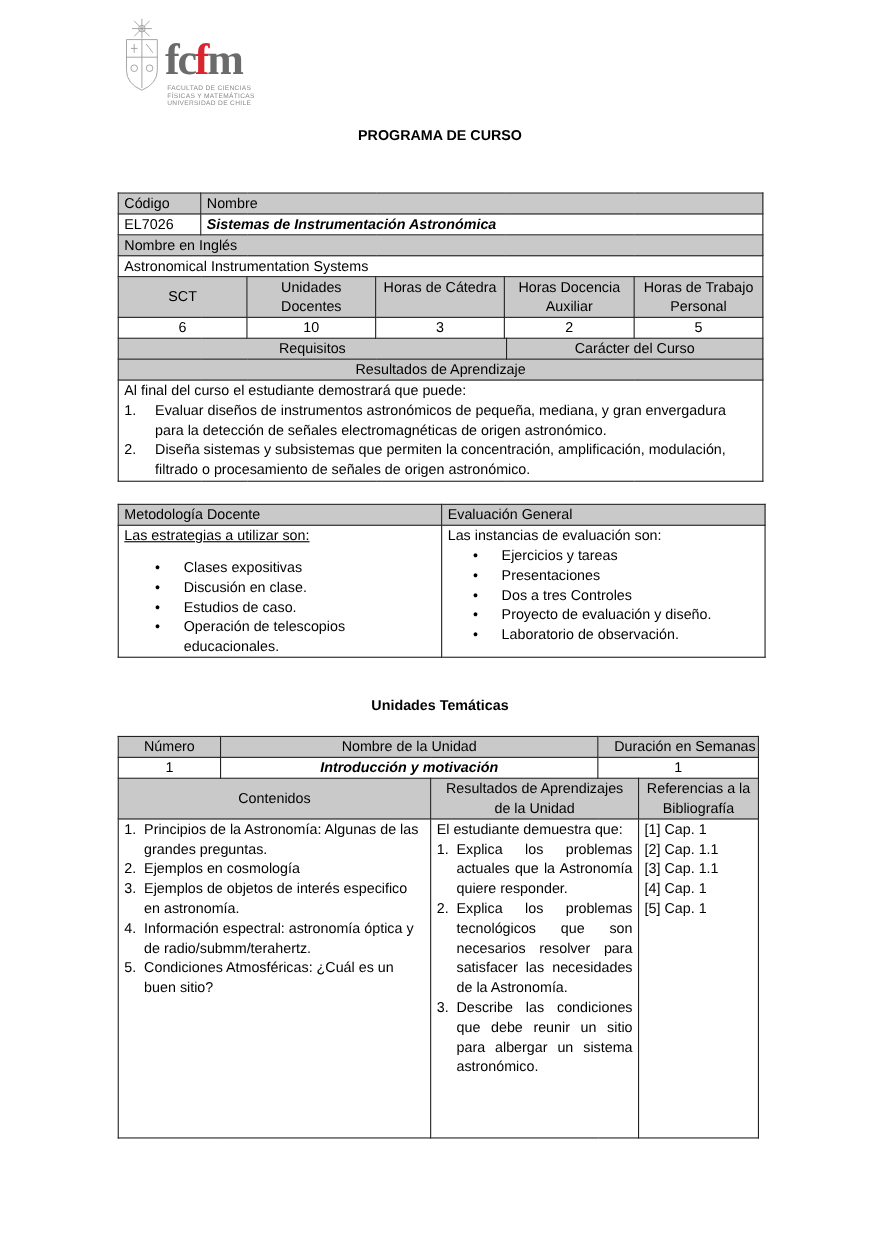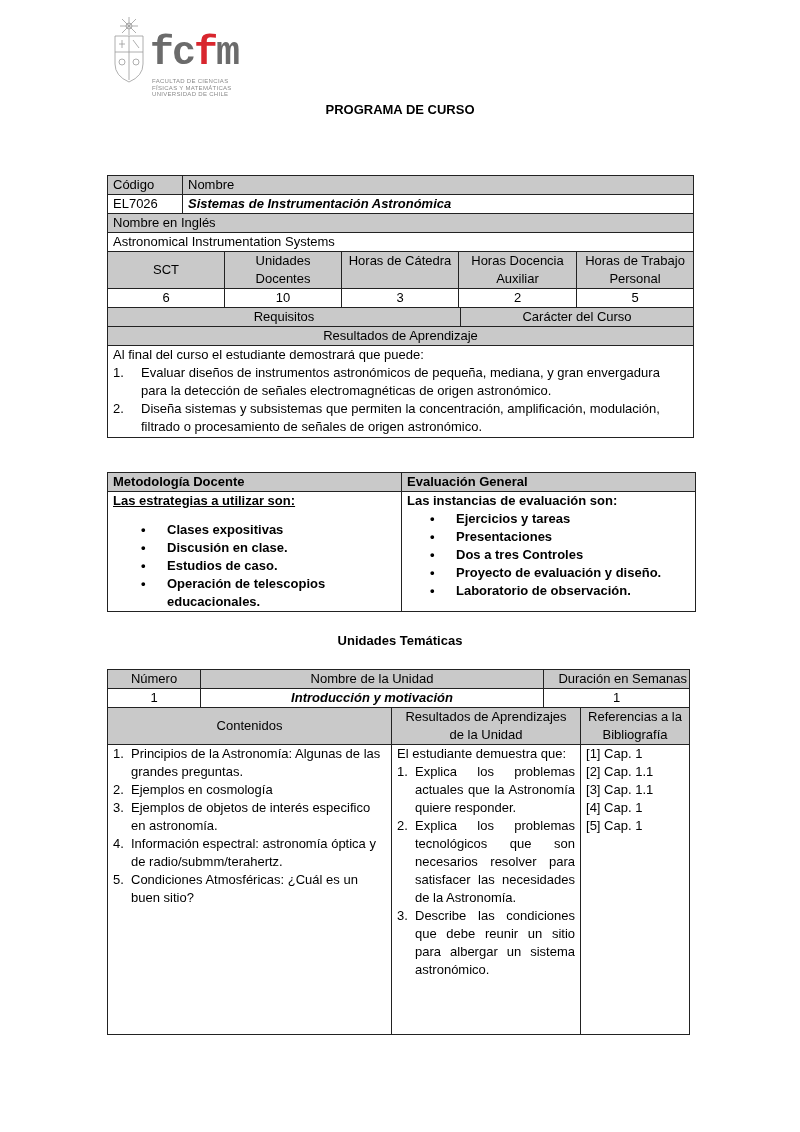--- a/index.html
+++ b/index.html
@@ -1,21 +1,21 @@
 <!DOCTYPE html>
 <html><head>
 <meta charset="utf-8">
 <style>
   html, body { margin: 0; padding: 0; background: #ffffff; }
   body { width: 800px; height: 1132px; position: relative; overflow: hidden;
          font-family: "Liberation Sans", "DejaVu Sans", sans-serif; color: #000; }
   .logo { position: absolute; left: 112px; top: 16px; width: 130px; height: 85px; }
   .logo .shield { position: absolute; left: 0; top: 0; width: 34px; height: 68px; }
   .logo .brand { position: absolute; left: 38px; top: 18px; font-size: 40px; font-weight: bold;
-                 letter-spacing: -2px; color: #6b6b6b; font-family: Liberation Mono, monospace; line-height: 40px; }
+                 letter-spacing: -2px; color: #6b6b6b; font-family: Liberation Serif, serif; line-height: 40px; }
   .logo .brand .red { color: #d8262e; }
   .logo .sub { position: absolute; left: 40px; top: 62px; font-size: 6px; line-height: 6.5px; color: #8a8a8a;
                letter-spacing: 0.3px; white-space: nowrap; }
 
   .title { position: absolute; left: 0; width: 800px; text-align: center; font-weight: bold; font-size: 13px; }
 
   table { border-collapse: collapse; position: absolute; table-layout: fixed; font-size: 13px; }
   td { border: 1.5px solid #222; padding: 0 5px; line-height: 18px; vertical-align: top; }
   td.h { background: #c9c9c9; }
   td.c { text-align: center; }
@@ -53,21 +53,21 @@
     </g>
   </svg>
   <div class="brand"><span>fc</span><span class="red">f</span><span>m</span></div>
   <div class="sub">
     <div>FACULTAD DE CIENCIAS</div>
     <div>FÍSICAS Y MATEMÁTICAS</div>
     <div>UNIVERSIDAD DE CHILE</div>
   </div>
 </div>
 
-<div class="title" style="top:102px;">PROGRAMA DE CURSO</div>
+<div class="title" style="top:115px;">PROGRAMA DE CURSO</div>
 
 <table style="left:107px; top:143px; width:586px;margin-top:32px;">
   <colgroup>
     <col style="width:75px">
       <col style="width:42px">
       <col style="width:117px">
       <col style="width:117px">
       <col style="width:2px">
       <col style="width:116px">
       <col style="width:117px">
@@ -113,21 +113,21 @@
       <div>Al final del curso el estudiante demostrará que puede:</div>
       <ol class="numlist">
         <li><span class="n">1.</span><span>Evaluar diseños de instrumentos astronómicos de pequeña, mediana, y gran envergadura para la detección de señales electromagnéticas de origen astronómico.</span></li>
         <li><span class="n">2.</span><span>Diseña sistemas y subsistemas que permiten la concentración, amplificación, modulación, filtrado o procesamiento de señales de origen astronómico.</span></li>
       </ol>
     </td>
   </tr>
 </tbody>
   </table>
 
-<table style="left:107px; top:472px; width:588px;font-weight:bold;">
+<table style="left:107px; top:458px; width:588px;">
   <colgroup>
       <col style="width:294px">
       <col style="width:294px">
     </colgroup>
   <tbody>
       <tr>
     <td class="h">Metodología Docente</td>
     <td class="h">Evaluación General</td>
   </tr>
   <tr style="height:120px;">

